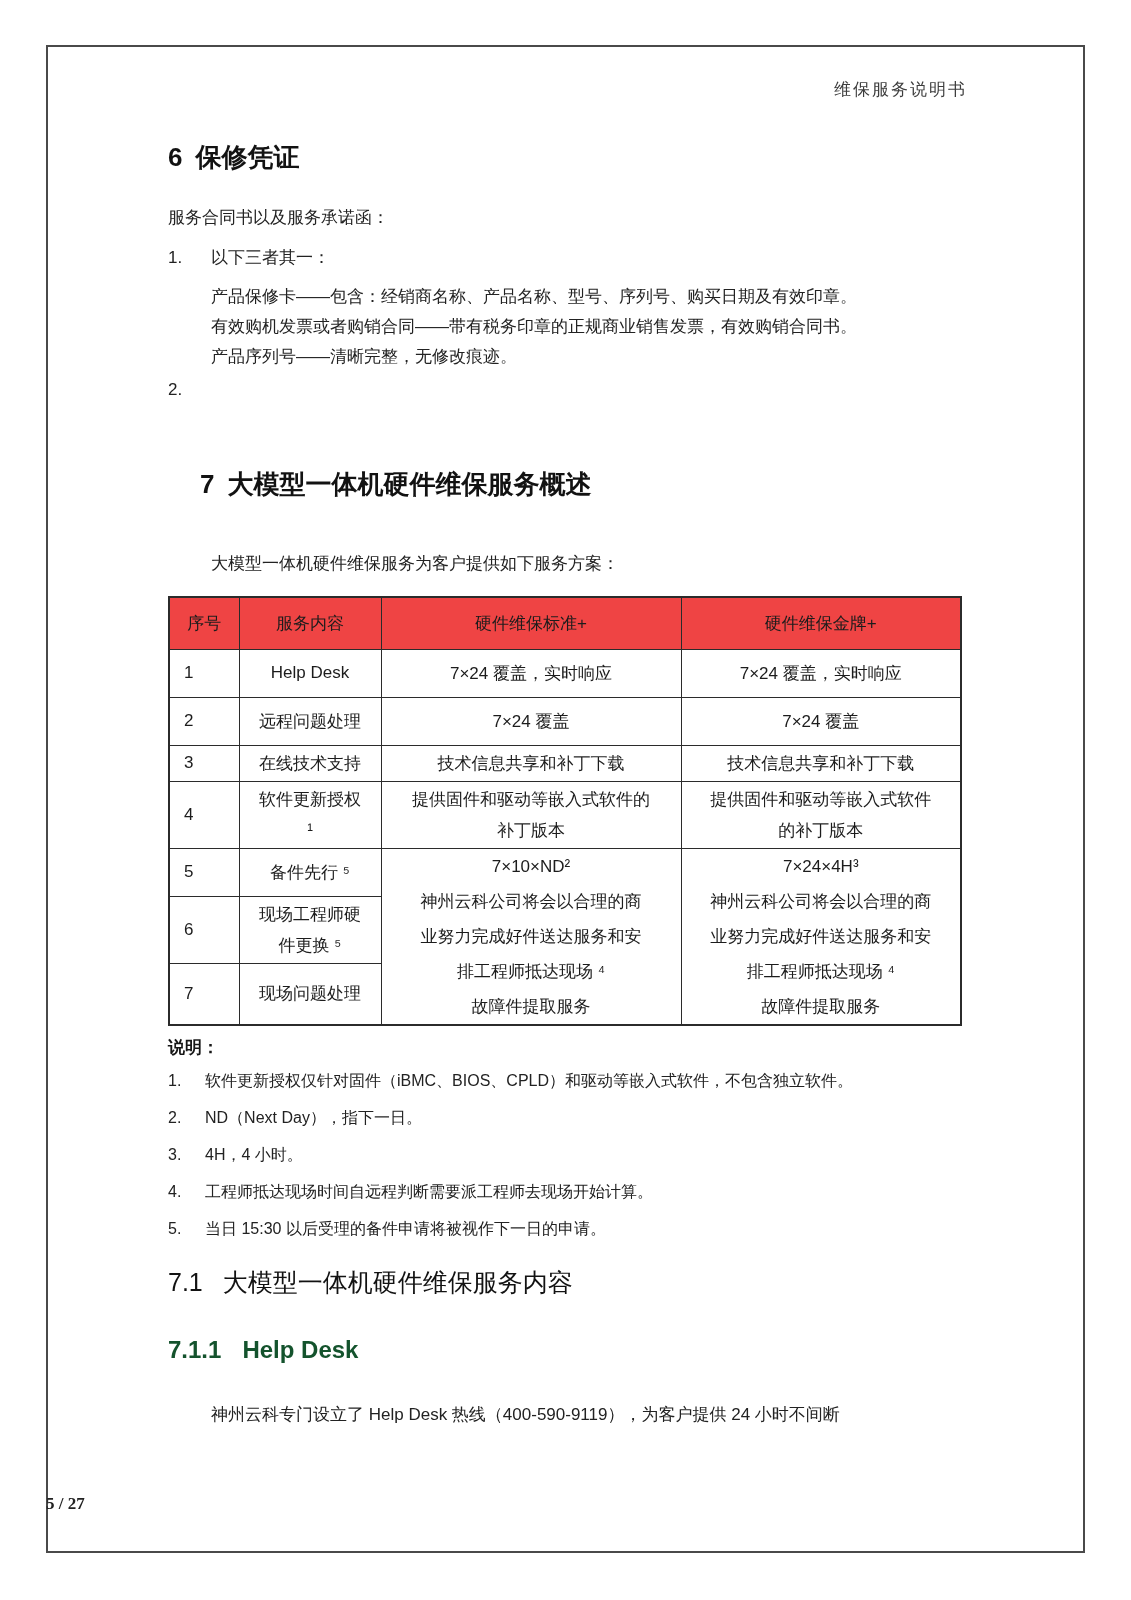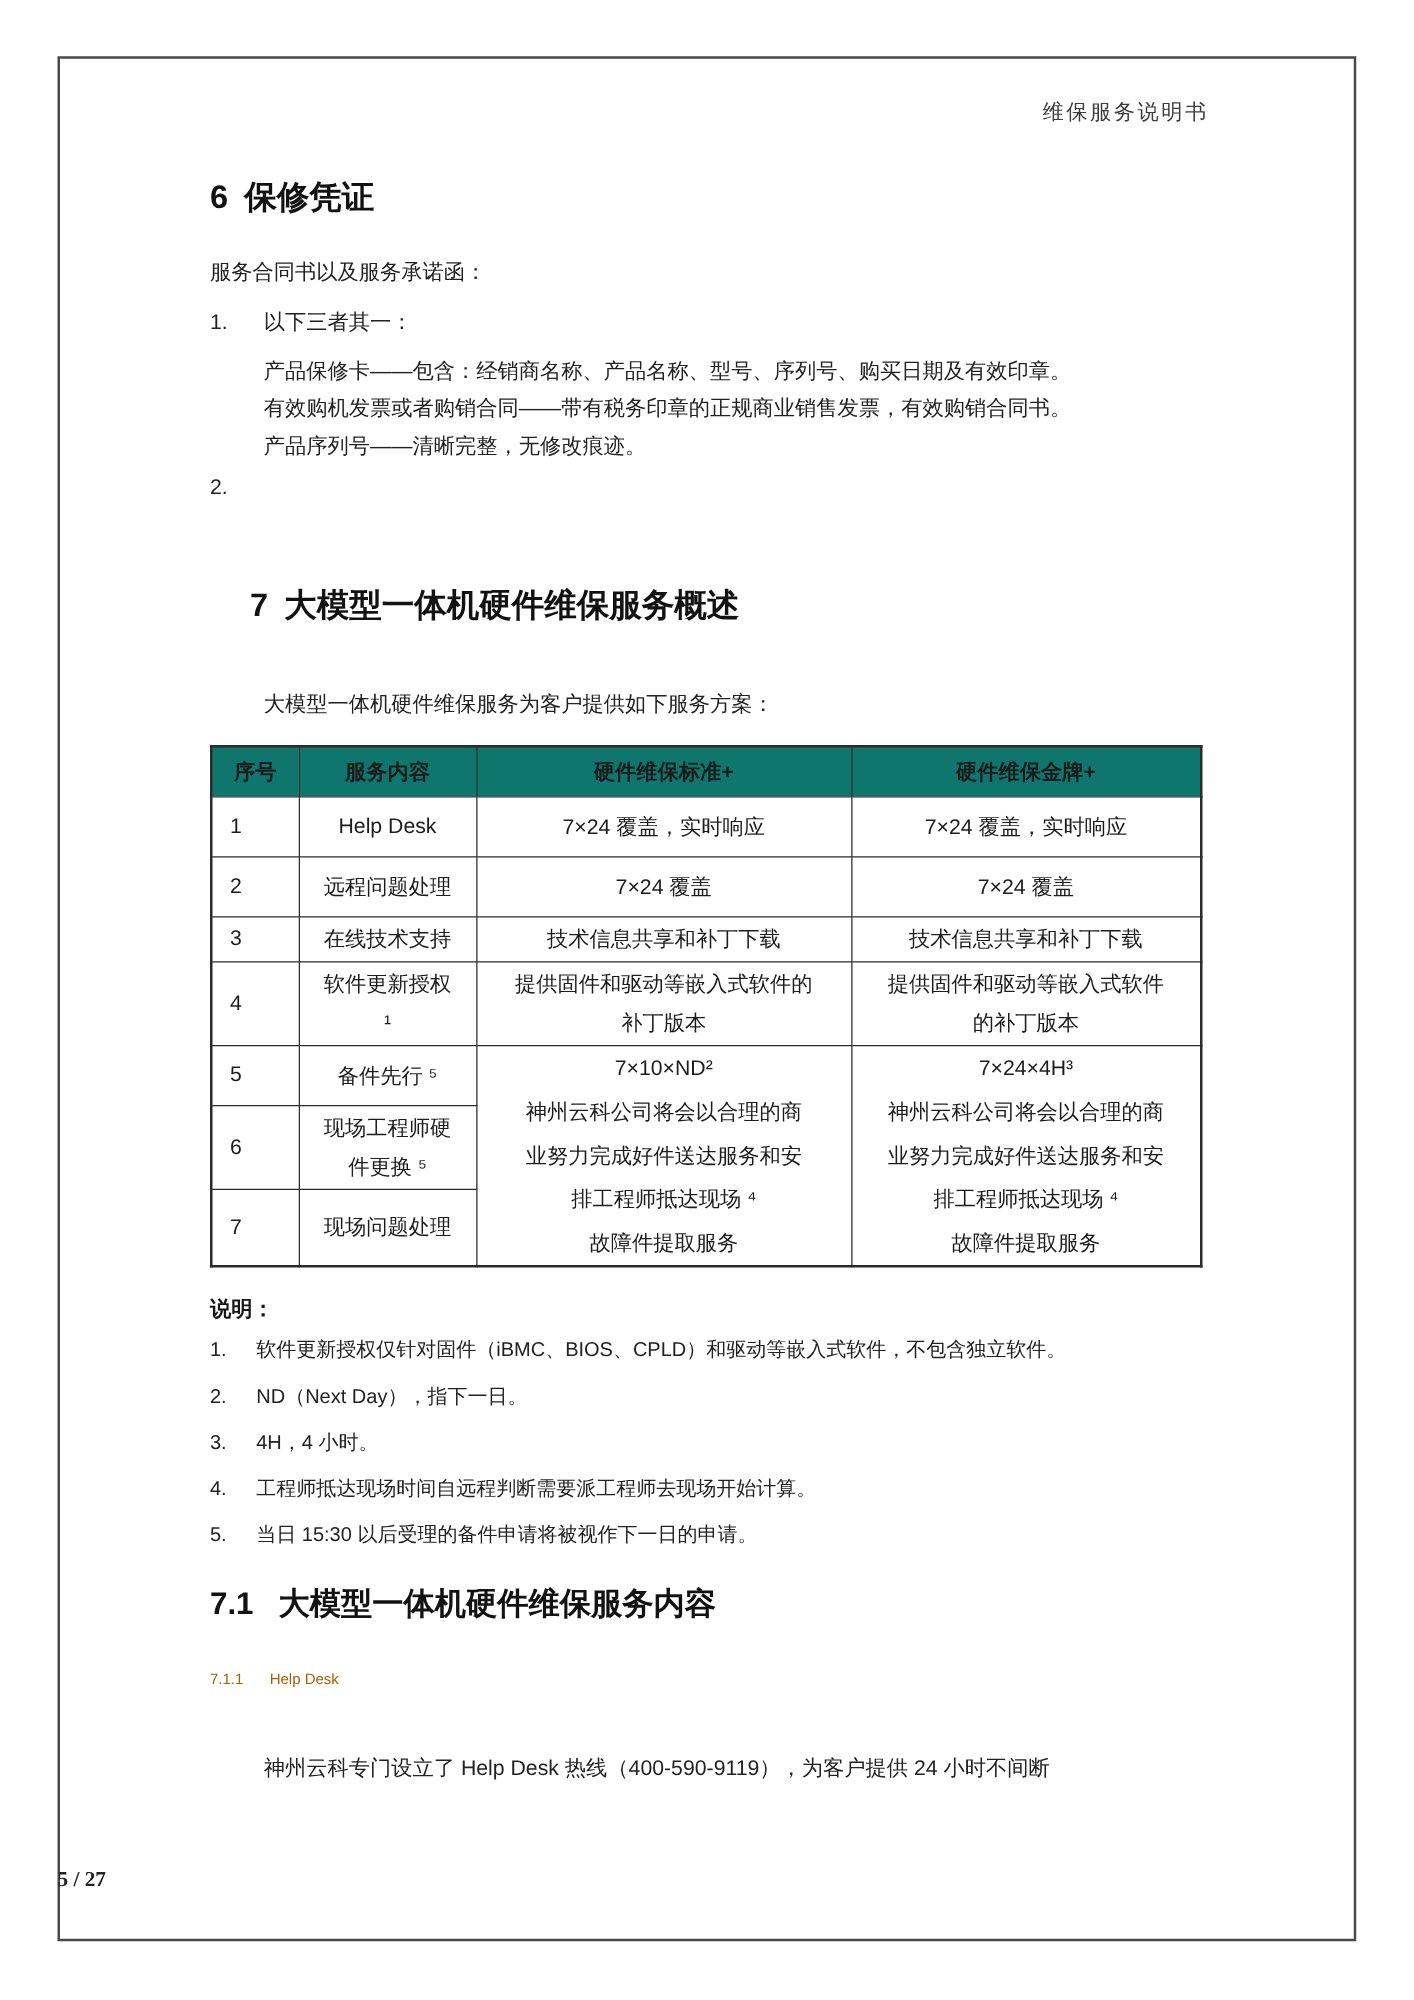--- a/index.html
+++ b/index.html
@@ -42,37 +42,37 @@
     border:2px solid #2b2b2b;
   }
   .service-table col.c1 { width:70px; }
   .service-table col.c2 { width:142px; }
   .service-table col.c3 { width:300px; }
   .service-table col.c4 { width:280px; }
   .service-table th, .service-table td {
     border:1px solid #2b2b2b; text-align:center; vertical-align:middle;
     white-space:pre-line; padding:2px 6px;
   }
-  .service-table thead th { background:#0f766e; font-weight:700; height:40px; }
+  .service-table thead th { background:#ef4444; font-weight:400; height:52px; }
   .service-table td.no-cell { text-align:left; padding-left:14px; }
   tr.r1 { height:48px; } tr.r2 { height:48px; } tr.r3 { height:36px; }
   tr.r4 { height:65px; } tr.r5 { height:48px; } tr.r6 { height:67px; } tr.r7 { height:60px; }
   td.wrap2 { line-height:31px; }
   td.merged-cell { line-height:35px; vertical-align:middle; }
   td.merged-std { padding:0 38px; }
   td.merged-gold { padding:0 24px; }
 
   .notes-label { left:168px; top:1036px; font-size:17px; font-weight:700; color:#161616; }
   .notes { left:168px; top:1072px; display:flex; flex-direction:column; row-gap:20px; }
   .note-row { display:flex; font-size:16px; line-height:17px; color:#222; }
   .note-num { width:37px; flex:0 0 37px; }
 
-  h2.h2 { left:168px; top:1266px; font-size:25px; font-weight:700; color:#121212; }
+  h2.h2 { left:168px; top:1266px; font-size:25px; font-weight:400; color:#121212; }
   h2.h2 .hnum { margin-right:20px; }
-  h3.h3 { left:168px; top:1336px; font-size:12px; font-weight:400; color:#a16207; }
+  h3.h3 { left:168px; top:1336px; font-size:24px; font-weight:700; color:#14532d; }
   h3.h3 .hnum { margin-right:21px; }
   .closing { left:211px; top:1402px; width:760px; }
   .page-footer {
     left:46px; top:1494px; width:1131px; text-align:left;
     font-family:"Liberation Serif", serif; font-weight:700;
     font-size:17px; color:#222;
   }
 </style>
 </head>
 <body>

